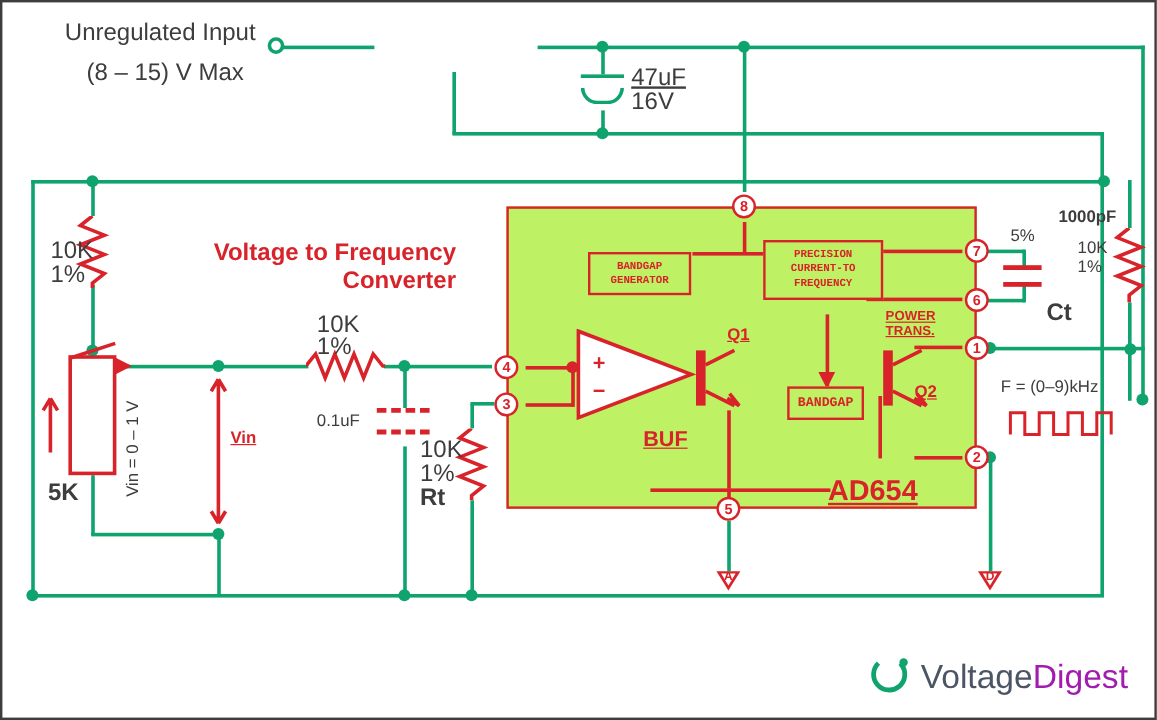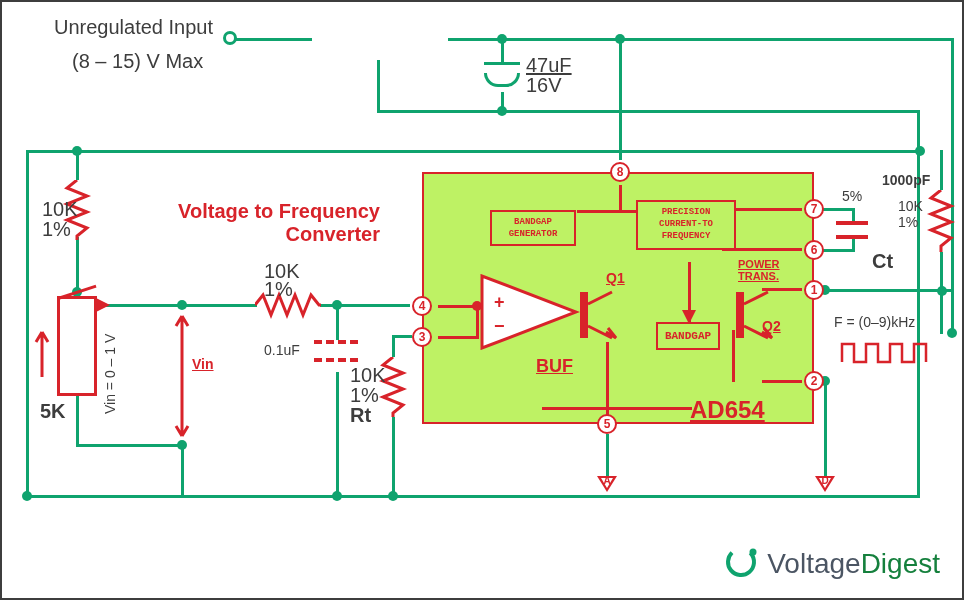--- a/index.html
+++ b/index.html
@@ -13,21 +13,21 @@
   .txt-k { position: absolute; color: #3d3d3d; font-size: 20px; }
   .txt-r { position: absolute; color: #d8232a; font-size: 14px; text-decoration: underline; }
   .txt-r-big { position: absolute; color: #d8232a; font-size: 20px; font-weight: bold; }
   .box-r { position: absolute; border: 2px solid #d8232a; background: #bef264; font-family: Liberation Mono, monospace; }
   .box-k { position: absolute; border: 3px solid #3d3d3d; background: #fff; text-align: center; }
   .resistor { position: absolute; }
   .gnd-tri { position: absolute; width: 0; height: 0; border-left: 10px solid transparent; border-right: 10px solid transparent; border-top: 16px solid #d8232a; transform: translateX(-50%); }
   .gnd-tri::after { content: ''; position: absolute; top: -14px; left: -6px; width: 0; height: 0; border-left: 6px solid transparent; border-right: 6px solid transparent; border-top: 10px solid #fff; }
   .gnd-label { position: absolute; color: #d8232a; font-size: 10px; font-weight: bold; transform: translate(-50%,0); }
   .logo { position: absolute; font-size: 28px; color: #4b5563; }
-  .logo .accent { color: #15803d; text-align: center; }
+  .logo .accent { color: #a21caf; text-align: center; }
 </style>
 </head>
 <body>
 
 <div id="canvas">
 
   <div class="wire-g" style="left:230px; top:36px; width:80px; height:3px;"></div>
 
   <div style="position:absolute; left:221px; top:29px; width:14px; height:14px; border:3px solid #0fa36e; border-radius:50%; background:#fff;"></div>
 

